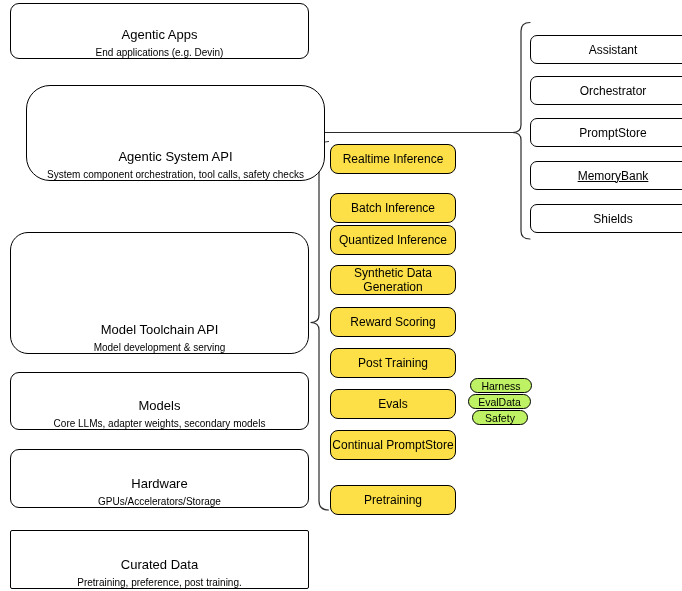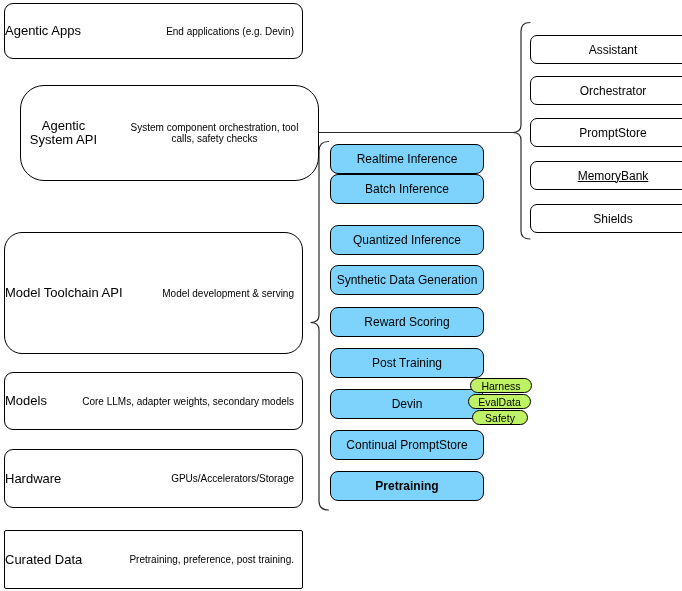--- a/index.html
+++ b/index.html
@@ -5,44 +5,44 @@
   html,body{margin:0;padding:0;background:#ffffff;}
   .canvas{
     position:relative;width:682px;height:591px;background:#ffffff;
     font-family:"Liberation Sans",sans-serif;color:#000;overflow:hidden;
   }
   .wires{position:absolute;left:0;top:0;pointer-events:none;}
   .wires path{fill:none;stroke-width:1.2;stroke-linecap:round;}
 
   
   .lbox{
-    position:absolute;left:4px;width:299px;box-sizing:border-box;
+    position:absolute;left:10px;width:299px;box-sizing:border-box;
     border:1.3px solid #000;background:#fff;
-    display:flex;flex-direction:row;align-items:center;justify-content:space-between;
+    display:flex;flex-direction:column;align-items:center;justify-content:flex-end;
     gap:5px;text-align:center;
   }
   .lbox .t{font-size:13px;line-height:14px;}
   .lbox .s{font-size:10px;line-height:11px;padding:0 8px;}
 
   .b1{top:3px;height:56px;border-radius:9px;}
   .b2{top:85px;height:96px;border-radius:24px;margin-left:16px;}
   .b3{top:223px;height:122px;border-radius:18px;margin-top:9px;}
   .b4{top:372px;height:58px;border-radius:9px;}
   .b5{top:449px;height:59px;border-radius:9px;}
   .b6{top:530px;height:59px;border-radius:2px;}
 
   
   .mbox{
-    position:absolute;left:330px;width:154px;height:30px;box-sizing:border-box;
-    border:1.3px solid #000;border-radius:8px;background:#7dd3fc;
+    position:absolute;left:330px;width:126px;height:30px;box-sizing:border-box;
+    border:1.3px solid #000;border-radius:8px;background:#fde047;
     display:flex;align-items:center;justify-content:center;
     font-size:12px;text-align:center;
   }
-  .m1{top:144px;} .m2{top:174px;} .m3{top:225px;} .m4{top:265px;}
-  .m5{top:307px;} .m6{top:348px;} .m7{top:389px;} .m8{top:430px;} .m9{top:471px;font-weight:bold;}
+  .m1{top:144px;} .m2{top:193px;} .m3{top:225px;} .m4{top:265px;}
+  .m5{top:307px;} .m6{top:348px;} .m7{top:389px;} .m8{top:430px;} .m9{top:485px;}
 
   
   .rbox{
     position:absolute;left:530px;width:166px;height:29px;box-sizing:border-box;
     border:1.3px solid #000;border-radius:7px;background:#fff;
     display:flex;align-items:center;justify-content:center;
     font-size:12px;text-align:center;
   }
   .r1{top:35px;} .r2{top:76px;} .r3{top:118px;} .r4{top:161px;text-decoration:underline;} .r5{top:204px;}
 
@@ -92,21 +92,21 @@
     <div class="t">Curated Data</div>
     <div class="s">Pretraining, preference, post training.</div>
   </div>
 
   <div class="mbox m1">Realtime Inference</div>
   <div class="mbox m2">Batch Inference</div>
   <div class="mbox m3">Quantized Inference</div>
   <div class="mbox m4">Synthetic Data Generation</div>
   <div class="mbox m5">Reward Scoring</div>
   <div class="mbox m6">Post Training</div>
-  <div class="mbox m7">Devin</div>
+  <div class="mbox m7">Evals</div>
   <div class="mbox m8">Continual PromptStore</div>
   <div class="mbox m9">Pretraining</div>
 
   <div class="pill p1">Harness</div>
   <div class="pill p2">EvalData</div>
   <div class="pill p3">Safety</div>
 
   <div class="rbox r1">Assistant</div>
   <div class="rbox r2">Orchestrator</div>
   <div class="rbox r3">PromptStore</div>

